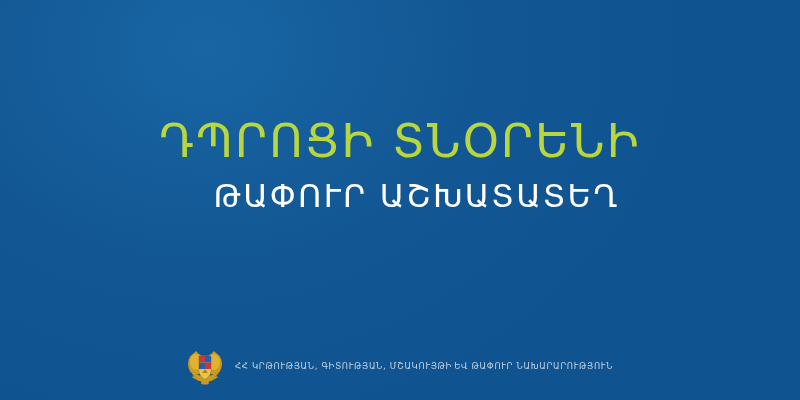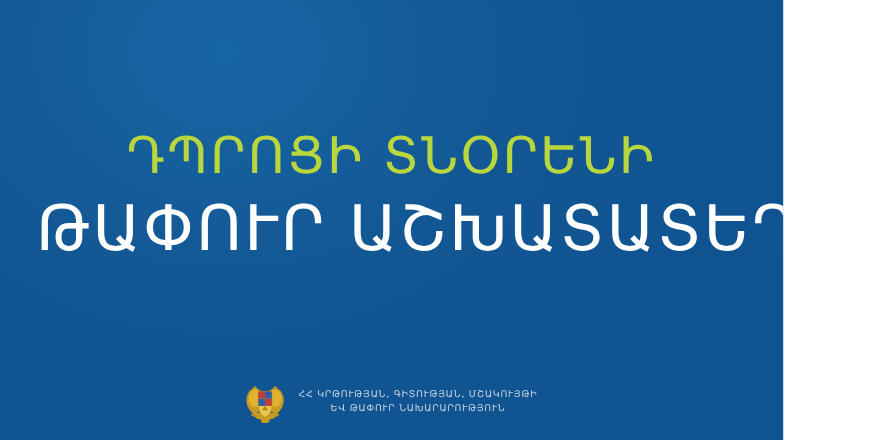--- a/index.html
+++ b/index.html
@@ -8,21 +8,21 @@
   }
   body {
     width: 800px;
     height: 400px;
     overflow: hidden;
     font-family: "DejaVu Sans", "Liberation Sans", sans-serif;
   }
 
   #banner {
     position: relative;
-    width: 712px;
+    width: 800px;
     height: 400px;
     box-sizing: border-box;
     background: linear-gradient(125deg,
                 #1464a5 0%,
                 #12год 0%,
                 #125e9c 22%,
                 #0f5491 45%,
                 #0c4679 72%,
                 #0a3a66 100%);
     background-color: #0f5390;
@@ -62,21 +62,21 @@
   }
 
   #headline-line-1 {
     color: #b9d63e;
     font-size: 46px;
     margin-bottom: 16px;
   }
 
   #headline-line-2 {
     color: #ffffff;
-    font-size: 57px;
+    font-size: 32px;
     margin-left: 33px;
   }
 
   #footer-block {
     position: absolute;
     left: 0;
     right: 0;
     bottom: 14px;
     display: flex;
     align-items: center;
@@ -87,21 +87,20 @@
 
   #emblem {
     width: 36px;
     height: 40px;
     flex: none;
     display: block;
   }
 
   #ministry-text {
     display: flex;
-    flex-direction: column;
     align-items: center;
     justify-content: space-between;
     gap: 2px;
   }
 
   .ministry-line {
     color: #c6d4e4;
     font-size: 8.5px;
     letter-spacing: 0.7px;
     line-height: 1.25;

